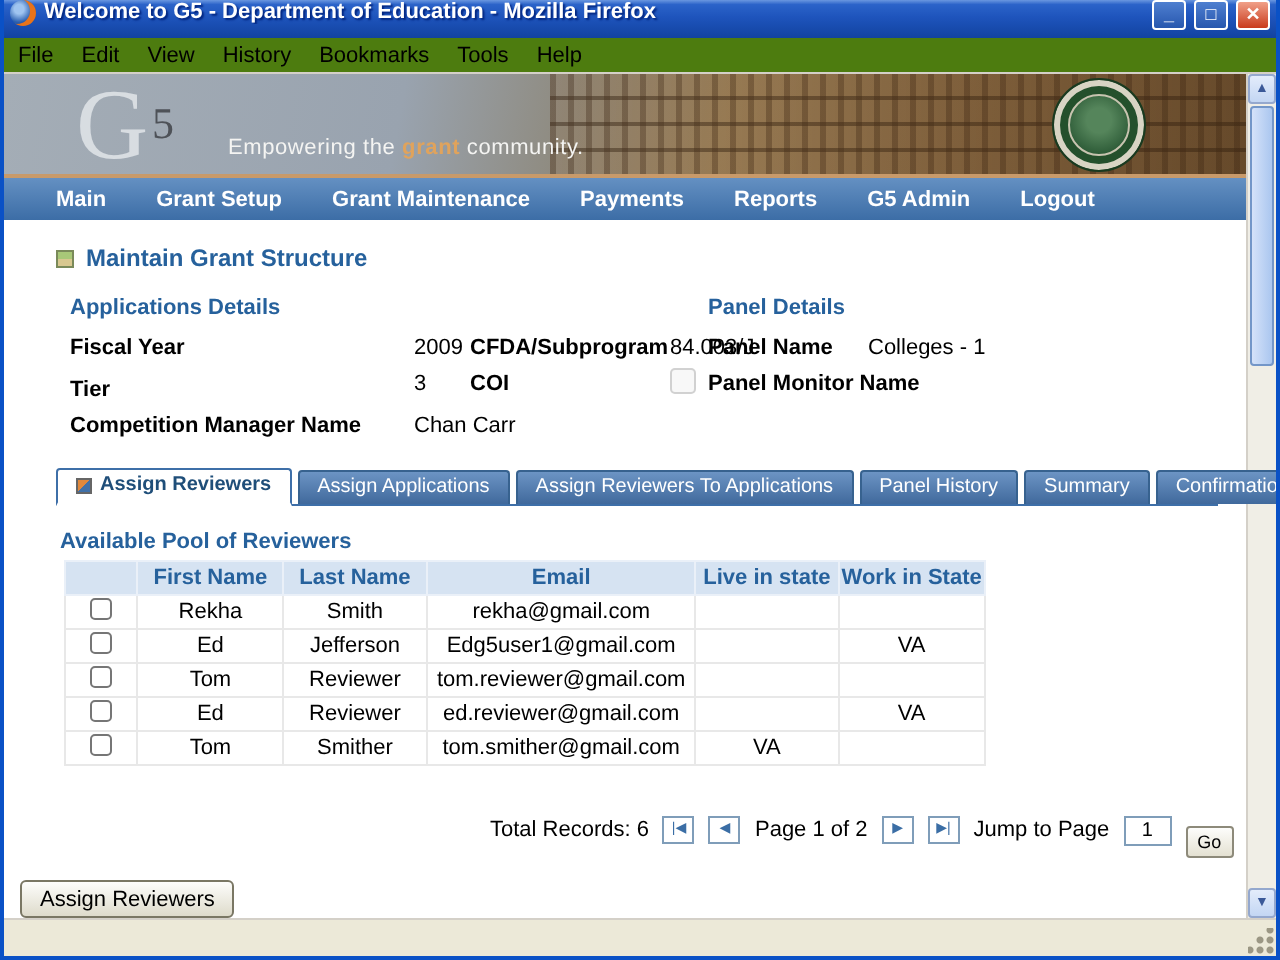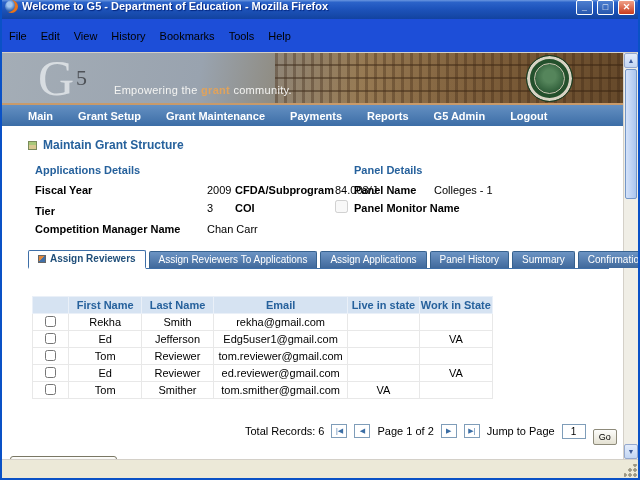--- a/index.html
+++ b/index.html
@@ -14,21 +14,21 @@
   .ff-icon { width:13px; height:13px; flex:none; border-radius:50%;
              background:radial-gradient(circle at 35% 35%, #9FC4F0 0 20%, #2A5FB0 55%, #163E82 100%);
              box-shadow:inset -3px -1px 0 0 #E8731A; }
   .titlebar .title { flex:1; color:#fff; font-weight:bold; font-size:11px; white-space:nowrap; overflow:hidden;
                      text-shadow:1px 1px 1px #00247E; }
   .winbtn { width:17px; height:15px; flex:none; border:1px solid #fff; border-radius:2px; color:#fff;
             font-size:9px; line-height:12px; text-align:center; font-weight:bold; cursor:default; }
   .btn-min,.btn-max { background:linear-gradient(#4E7FD0,#2757AE); }
   .btn-close { background:linear-gradient(#F0A088,#C93B1D); }
   
-  .menubar { height:34px; flex:none; background:#1d4ed8; border-bottom:1px solid #D4D0C8;
+  .menubar { height:18px; flex:none; background:#4d7c0f; border-bottom:1px solid #D4D0C8;
              display:flex; align-items:center; }
   .menu-item { font-size:11px; color:#000; padding:1px 7px; }
   
   .content-row { flex:1; display:flex; min-height:0; }
   .page { flex:1; display:flex; flex-direction:column; min-width:0; background:#fff; }
   
   .scrollbar { width:15px; flex:none; background:#F0EEE6; border-left:1px solid #D4D0C8;
                display:flex; flex-direction:column; }
   .scroll-btn { height:15px; flex:none; background:linear-gradient(#E3ECFB,#C3D6F3); border:1px solid #94A8CE;
                 color:#3B5998; font-size:7px; line-height:13px; text-align:center; border-radius:2px; }
@@ -176,27 +176,28 @@
         <div class="abs lbl" style="left:352px; top:58px;">Panel Name</div>
         <div class="abs" style="left:432px; top:58px;text-align:center;">Colleges - 1</div>
         <div class="abs lbl" style="left:352px; top:76px;">Panel Monitor Name</div>
         <div class="abs" style="left:480px; top:76px;"></div>
 
         <div class="tabs">
           <div class="tab active">
             <span class="tab-icon"></span>
             <span>Assign Reviewers</span>
           </div>
+          <div class="tab">Assign Applications</div>
           <div class="tab">Assign Reviewers To Applications</div>
-          <div class="tab">Assign Applications</div>
           <div class="tab">Panel History</div>
           <div class="tab">Summary</div>
           <div class="tab">Confirmation</div>
         </div>
 
+        <div class="abs heading" style="left:28px; top:155px;">Available Pool of Reviewers</div>
 
         <table class="pool-table">
           <colgroup>
             <col style="width:52px">
               <col style="width:98px">
               <col style="width:88px">
             <col style="width:140px">
               <col style="width:100px">
               <col style="width:102px">
           </colgroup>

